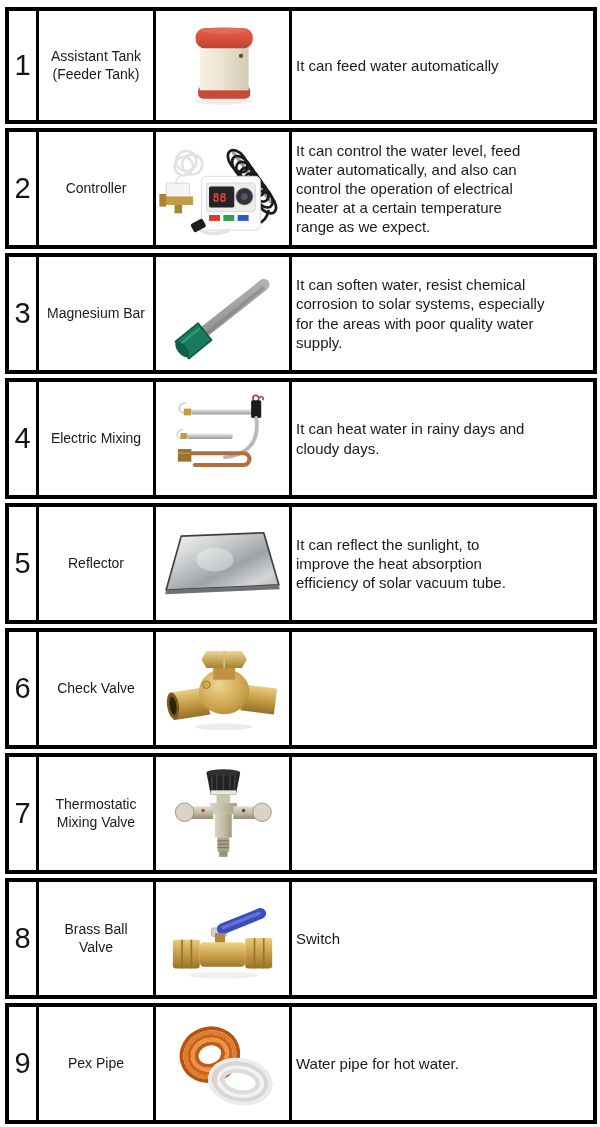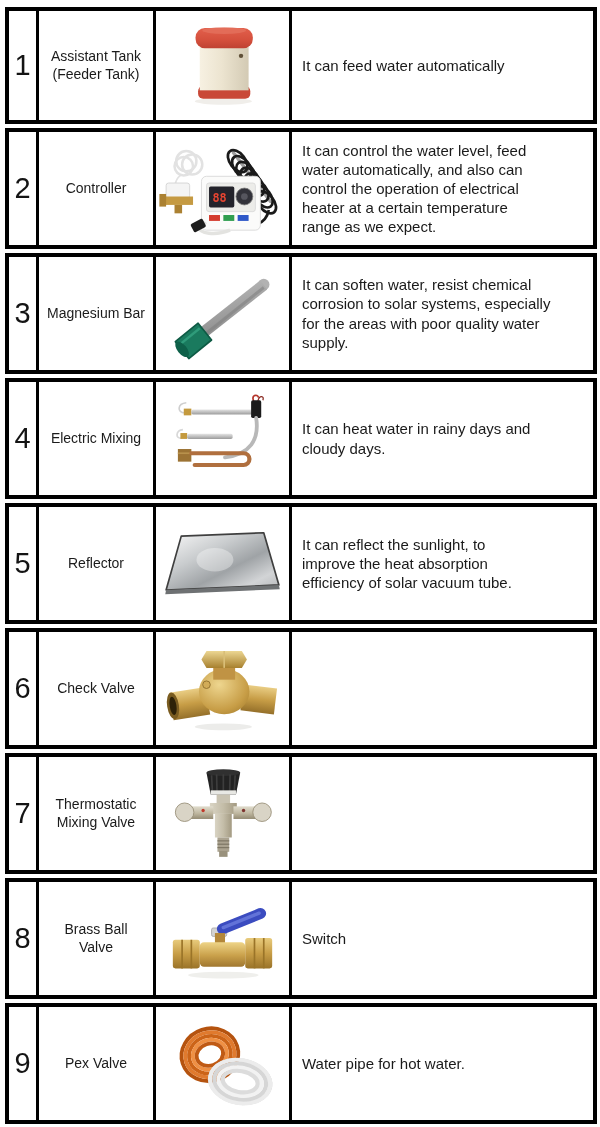--- a/index.html
+++ b/index.html
@@ -43,21 +43,21 @@
   .cell-img {
     width: 136px;
     border-right: 3px solid #000;
     display: flex; align-items: center; justify-content: center;
     overflow: hidden;
   }
   .cell-img svg { display: block; width: 100%; height: 100%; }
   .cell-desc {
     flex: 1;
     display: flex; align-items: center;
-    padding: 0 4px 0 10px;
+    padding: 0 4px 0 4px;
     font-size: 15px;
     line-height: 1.28;
     white-space: pre-line;
     color: #1a1a1a;
   }
 </style>
 </head>
 <body>
 
 <div class="table-wrap">
@@ -355,21 +355,21 @@
         <line x1="128" y1="56" x2="128" y2="92" stroke="#9a7428" stroke-width="2"></line>
       </svg>
     </div>
     <div class="cell cell-desc"><span>Switch</span></div>
   </div>
 
   <div class="row">
     <div class="cell cell-num">
         <span>9</span>
       </div>
-    <div class="cell cell-name"><span>Pex Valve</span></div>
+    <div class="cell cell-name"><span>Pex Pipe</span></div>
     <div class="cell cell-img">
       <svg viewBox="0 0 158 113">
         <g transform="rotate(-18 64 46)" fill="none">
           <ellipse cx="64" cy="46" rx="34" ry="31" stroke="#b5530f" stroke-width="4.5"></ellipse>
           <ellipse cx="64" cy="46" rx="29.5" ry="26.5" stroke="#e07a2e" stroke-width="4.5"></ellipse>
           <ellipse cx="64" cy="46" rx="25" ry="22" stroke="#cc6418" stroke-width="4.5"></ellipse>
           <ellipse cx="64" cy="46" rx="20.5" ry="17.5" stroke="#ef9044" stroke-width="4.5"></ellipse>
           <ellipse cx="64" cy="46" rx="16" ry="13" stroke="#c05a14" stroke-width="4.5"></ellipse>
         </g>
         <g transform="rotate(10 100 78)" fill="none">

